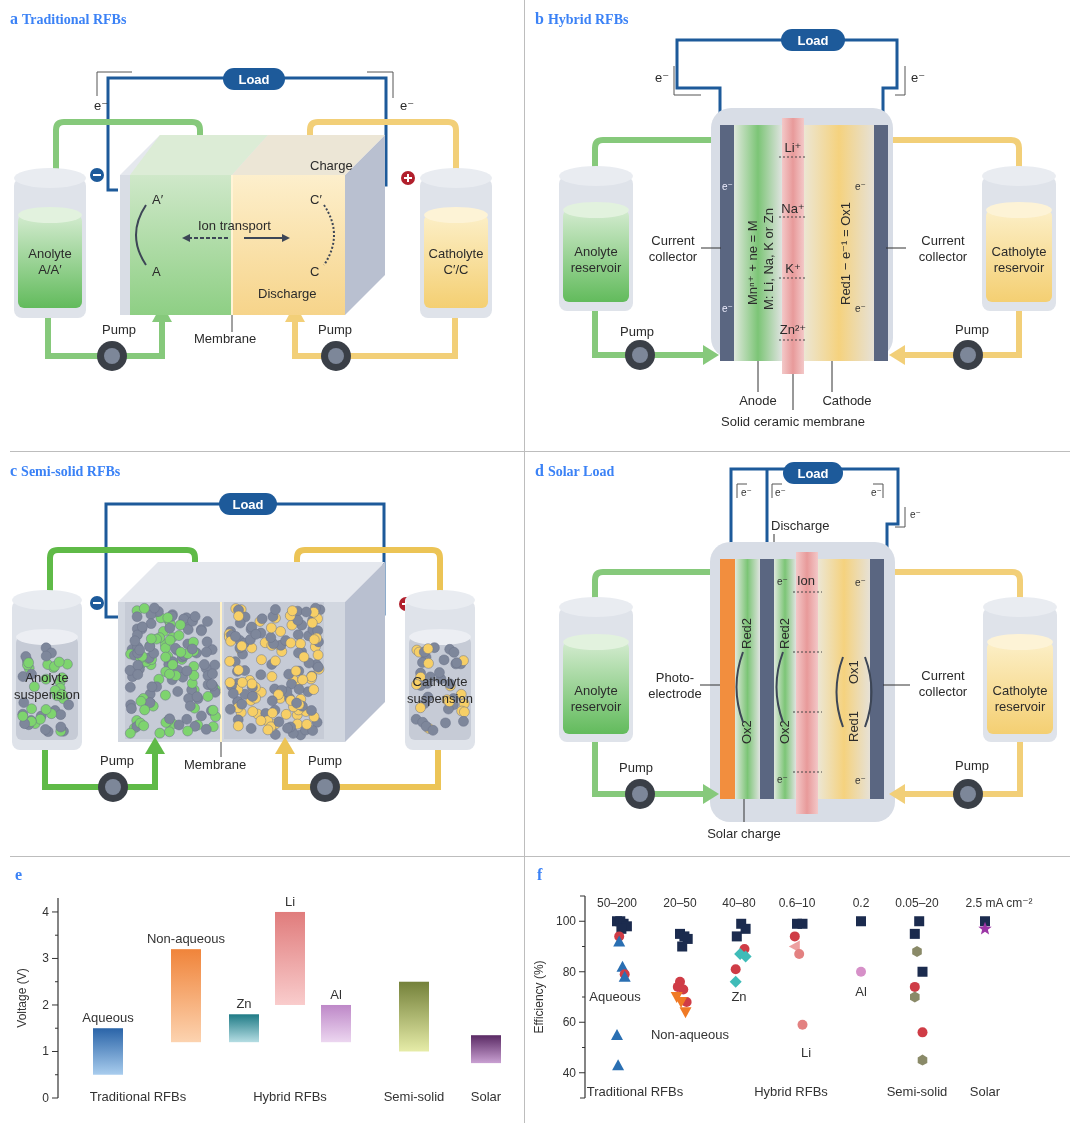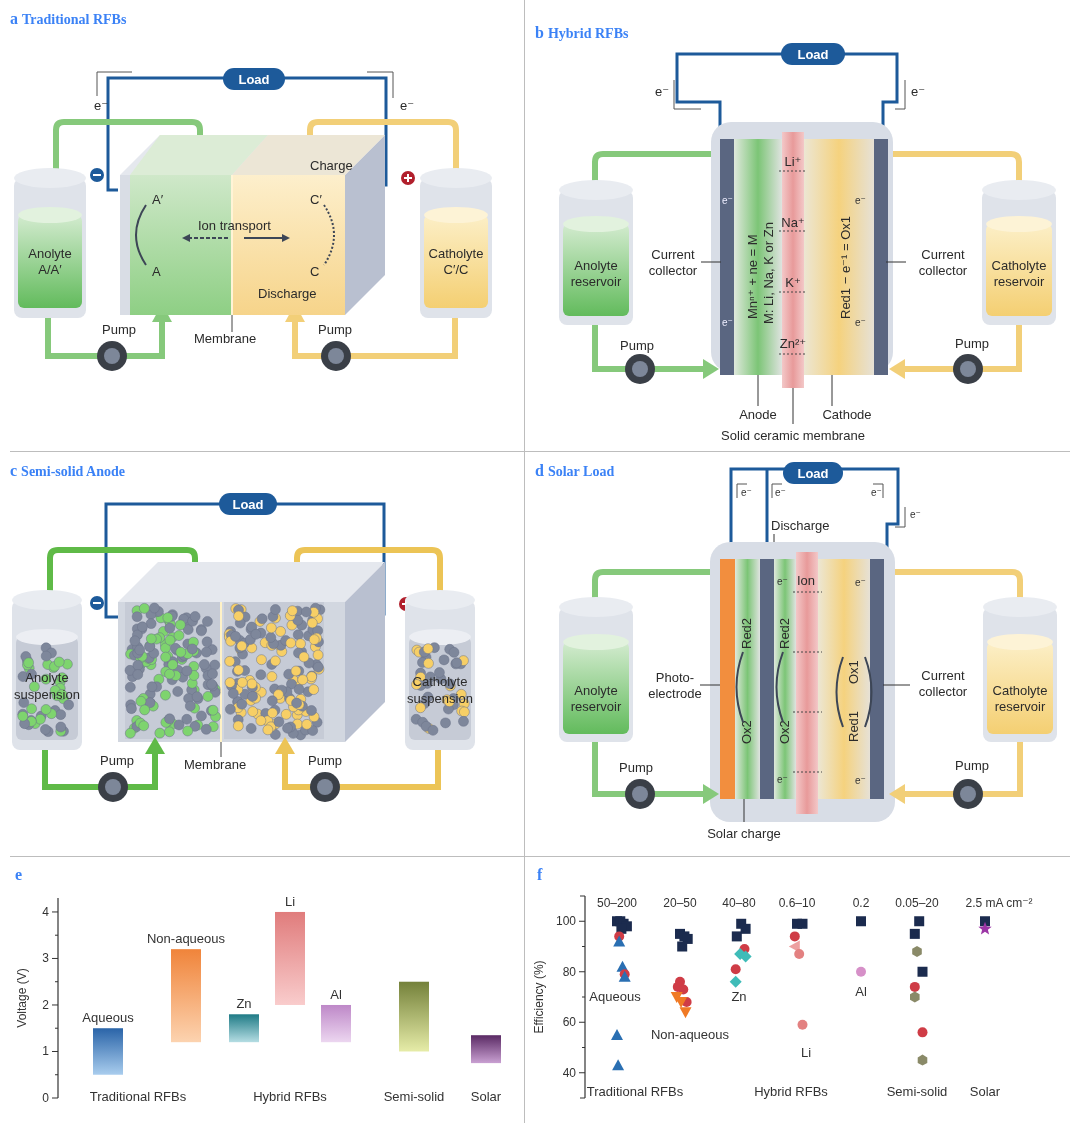--- a/index.html
+++ b/index.html
@@ -109,21 +109,21 @@
     <text class="lbl" x="198" y="230">Ion transport</text>
     <line x1="188" y1="238" x2="228" y2="238" stroke="#3d4656" stroke-width="2" stroke-dasharray="4,2"></line>
     <polygon points="182,238 190,234 190,242" fill="#3d4656"></polygon>
     <line x1="244" y1="238" x2="283" y2="238" stroke="#3d4656" stroke-width="2"></line>
     <polygon points="290,238 282,234 282,242" fill="#3d4656"></polygon>
     <line x1="232" y1="315" x2="232" y2="332" stroke="#444" stroke-width="1"></line>
     <text class="lbl" x="194" y="343">Membrane</text>
   </svg>
 </div>
 
-<div class="panel" style="left:525px;top:14px;width:555px;height:450px">
+<div class="panel" style="left:525px;top:0;width:555px;height:450px">
   <div class="ptitle" style="left:10px;top:10px"><b>b</b><span>Hybrid RFBs</span></div>
   <svg width="555" height="450" style="position:absolute;left:0;top:0">
     <defs>
       <linearGradient id="gbA" x1="0" y1="0" x2="0" y2="1">
           <stop offset="0" stop-color="#d3ebcf"></stop>
           <stop offset="1" stop-color="#62bb5c"></stop>
         </linearGradient>
       <linearGradient id="gbC" x1="0" y1="0" x2="0" y2="1">
           <stop offset="0" stop-color="#fcefc7"></stop>
           <stop offset="1" stop-color="#f4cf72"></stop>
@@ -215,21 +215,21 @@
     <line x1="233" y1="361" x2="233" y2="392" stroke="#333"></line>
     <line x1="268" y1="374" x2="268" y2="410" stroke="#333"></line>
     <line x1="307" y1="361" x2="307" y2="392" stroke="#333"></line>
     <text class="lbl" x="233" y="405" text-anchor="middle">Anode</text>
     <text class="lbl" x="322" y="405" text-anchor="middle">Cathode</text>
     <text class="lbl" x="268" y="426" text-anchor="middle">Solid ceramic membrane</text>
   </svg>
 </div>
 
 <div class="panel" style="left:0;top:452px;width:524px;height:404px">
-  <div class="ptitle" style="left:10px;top:10px"><b>c</b><span>Semi-solid Anode</span></div>
+  <div class="ptitle" style="left:10px;top:10px"><b>c</b><span>Semi-solid RFBs</span></div>
   <svg width="524" height="404" style="position:absolute;left:0;top:0" id="svgC">
     <polyline points="118,165 106,165 106,52 384,52 384,162 360,162" fill="none" stroke="#1d5a9a" stroke-width="3"></polyline>
     <rect x="219" y="41" width="58" height="22" rx="11" fill="#1d5a9a"></rect>
     <text class="load" x="248" y="57" text-anchor="middle">Load</text>
     <circle cx="97" cy="151" r="7" fill="#1d5a9a"></circle>
       <rect x="93" y="150" width="8" height="2" fill="#fff"></rect>
     <circle cx="406" cy="152" r="7" fill="#b11f2c"></circle>
       <rect x="402" y="151" width="8" height="2" fill="#fff"></rect>
       <rect x="405" y="148" width="2" height="8" fill="#fff"></rect>
     <path d="M195,128 V106 Q195,98 187,98 H58 Q50,98 50,106 V150" fill="none" stroke="#5fba47" stroke-width="6"></path>

